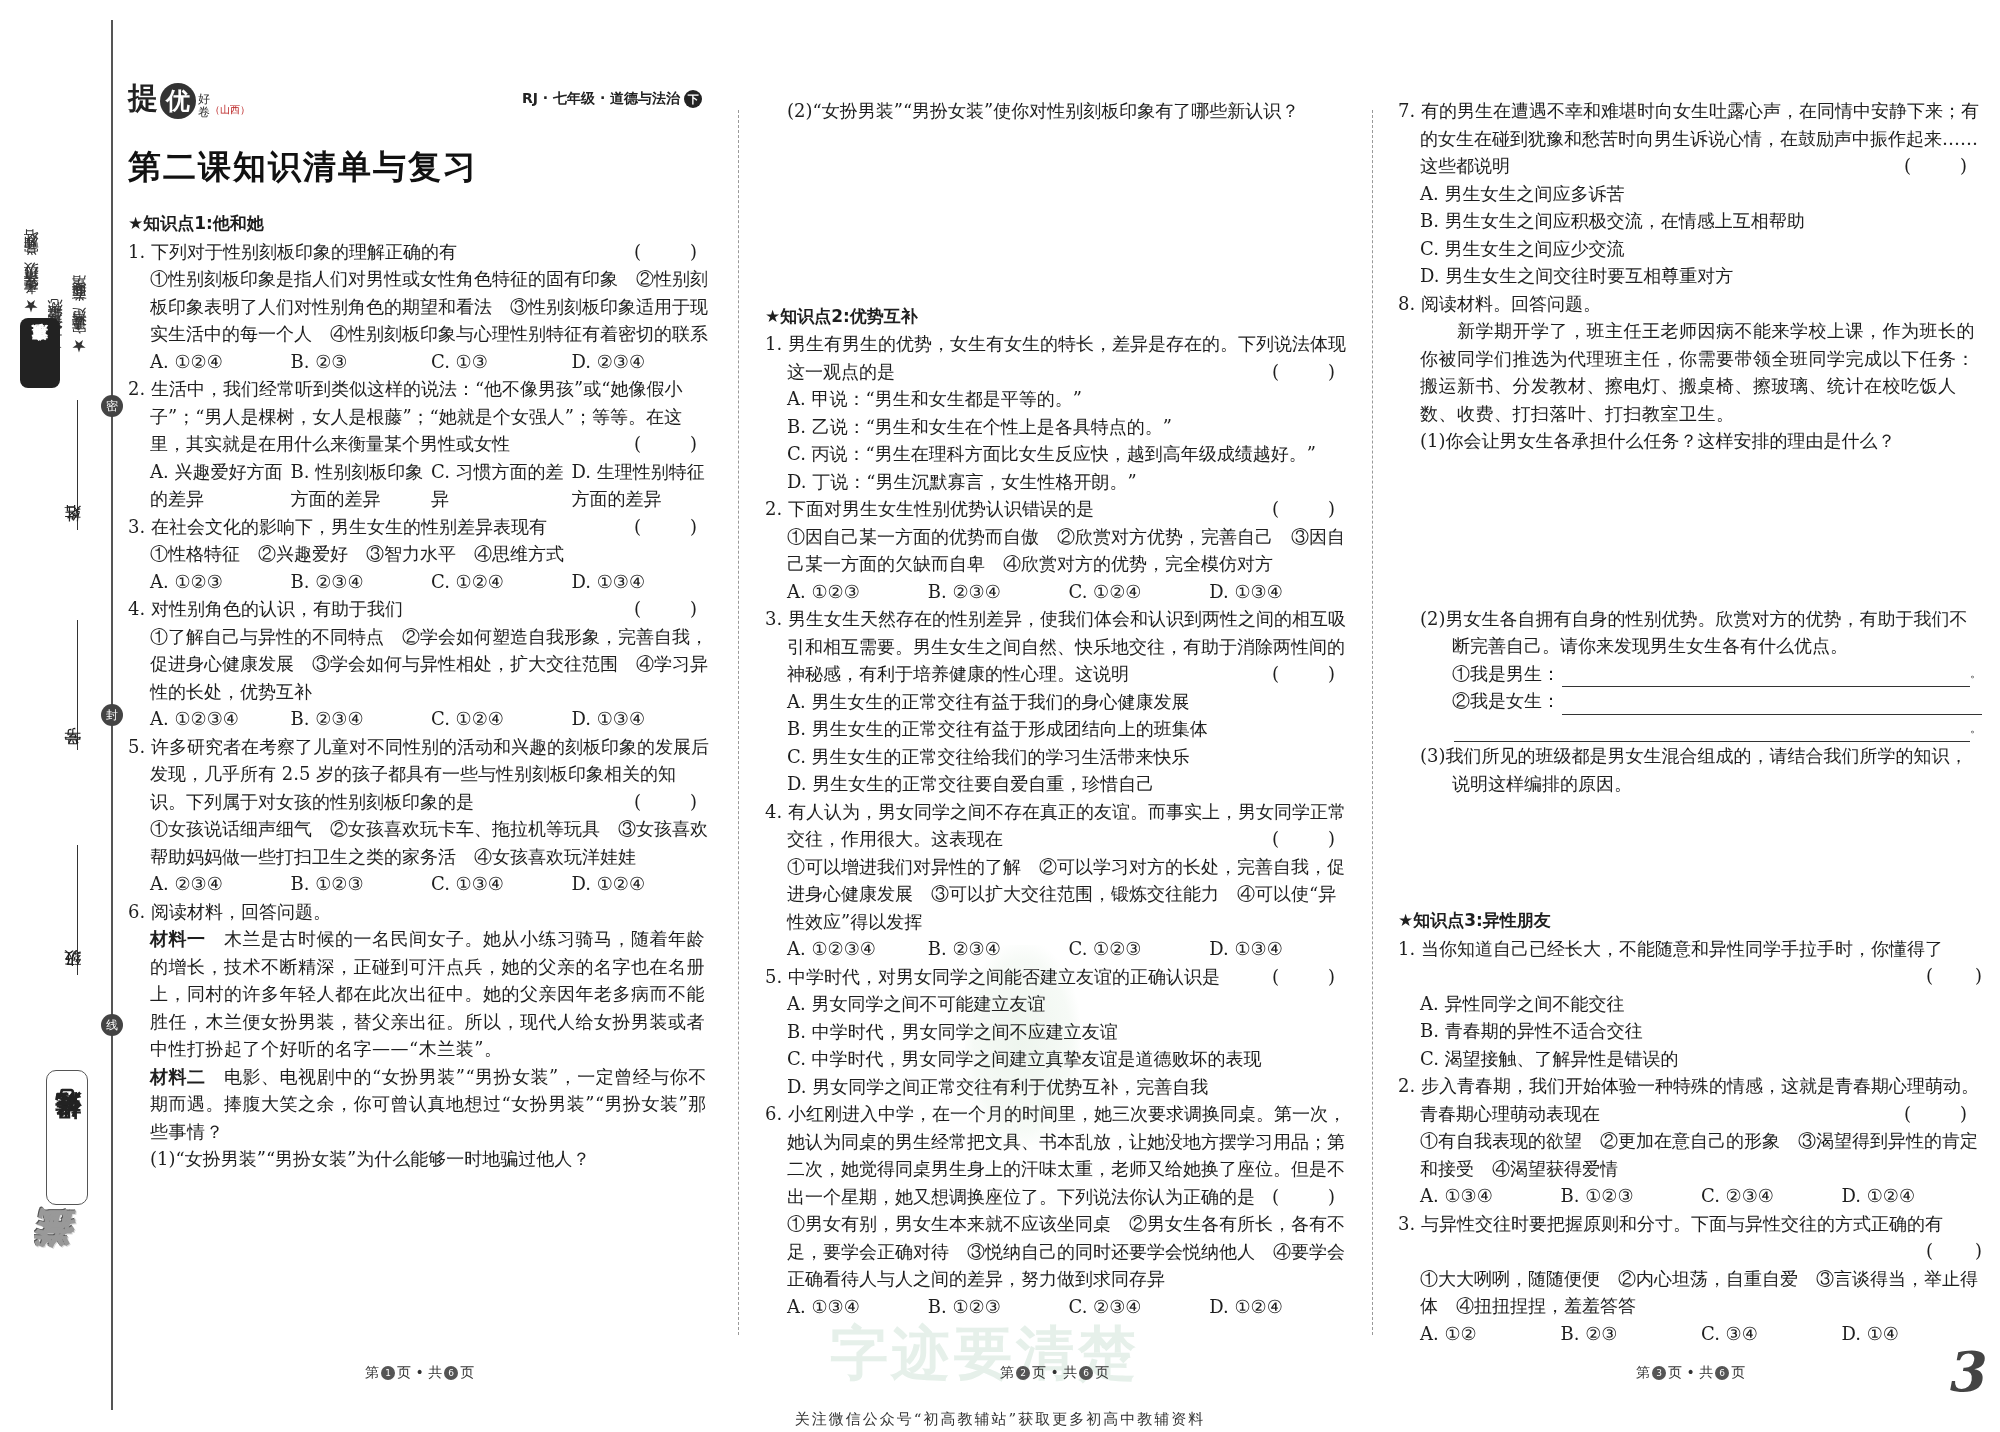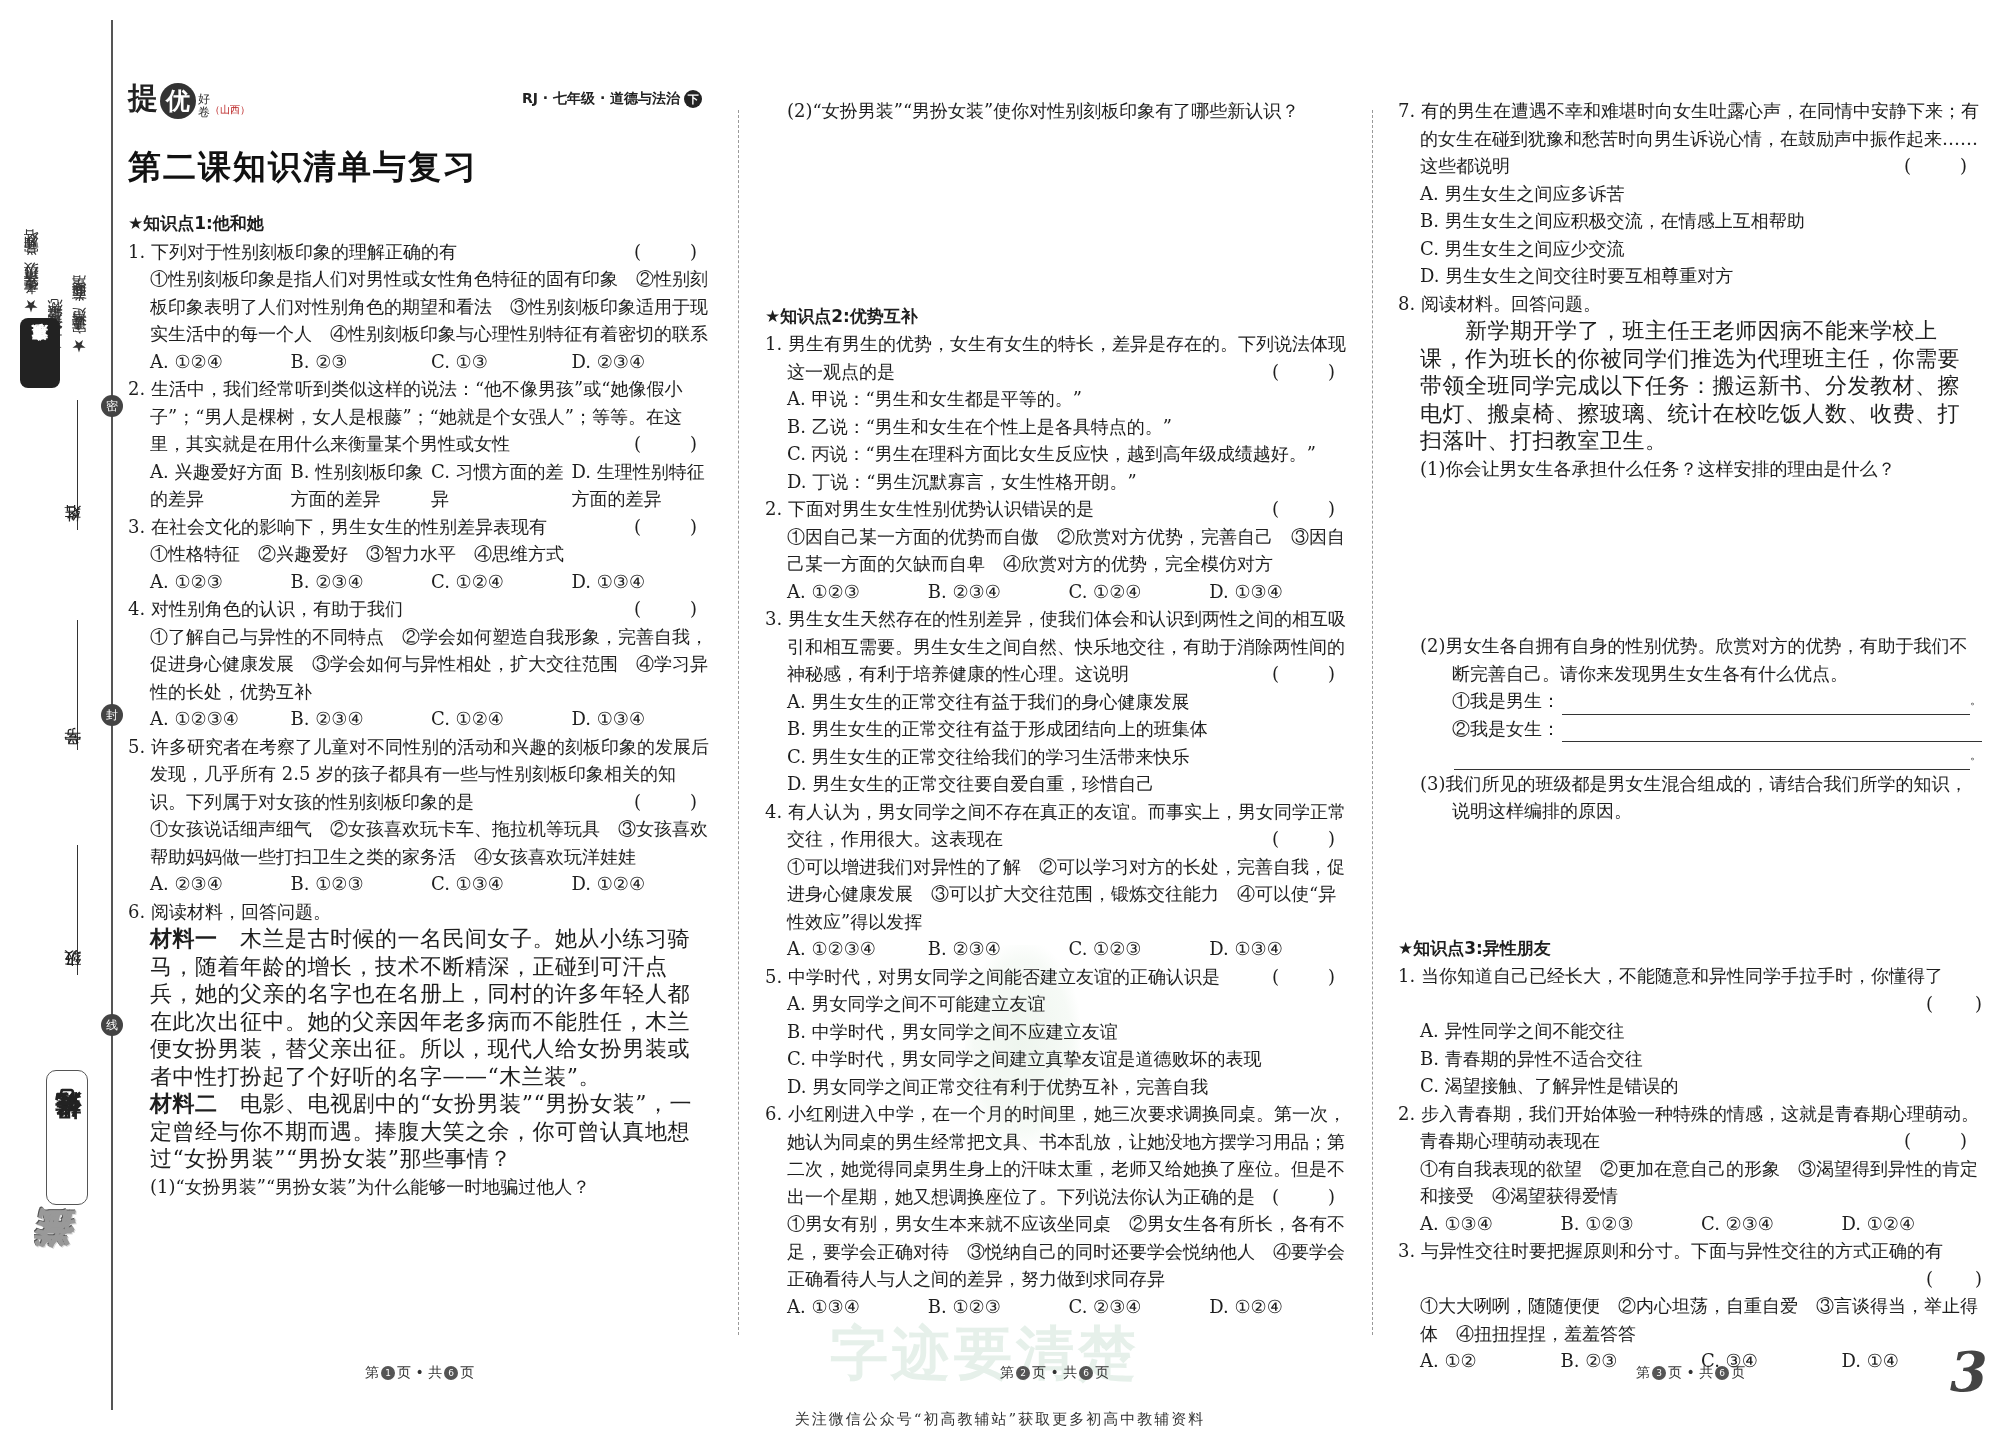--- a/index.html
+++ b/index.html
@@ -40,21 +40,21 @@
   .divider { position: absolute; top: 110px; width: 0; height: 1225px; border-left: 1.5px dashed #999; }
 
   .section-head { font-family: "DejaVu Sans", sans-serif; font-weight: bold; font-size: 17px; letter-spacing: 0; }
   .q { position: relative; }
   .q-stem { padding-left: 22px; text-indent: -22px; }
   .q-body { padding-left: 22px; }
   .bracket { float: right; width: 56px; display: flex; justify-content: space-between; }
   .opts4 { padding-left: 22px; display: grid; grid-template-columns: repeat(4, 1fr); }
   .opts2 { padding-left: 22px; display: grid; grid-template-columns: 1fr 1fr 1fr 1fr; }
   .opts1 { padding-left: 22px; }
-  .material { padding-left: 22px; font-family: "DejaVu Serif", serif; font-size: 22px; letter-spacing: 0.5px; }
+  .material { padding-left: 22px; font-family: "DejaVu Serif", serif; font-size: 18px; letter-spacing: 0.5px; }
   .material b { font-family: "DejaVu Sans", sans-serif; font-weight: bold; }
   .sub-q { padding-left: 22px; }
   .sub-q2 { padding-left: 54px; text-indent: -32px; }
   .answer-space { height: 160px; }
   .fill-line { padding-left: 54px; display: flex; align-items: flex-end; }
   .fill-line .ul { flex: 1; border-bottom: 1.5px solid #333; height: 22px; margin-left: 2px; }
   .fill-line .end { width: 12px; font-size: 12px; }
 
   
   .page-num { position: absolute; top: 1364px; font-family: "DejaVu Sans", sans-serif; font-size: 14px; color: #333; display:flex; align-items:center; gap:2px; }

